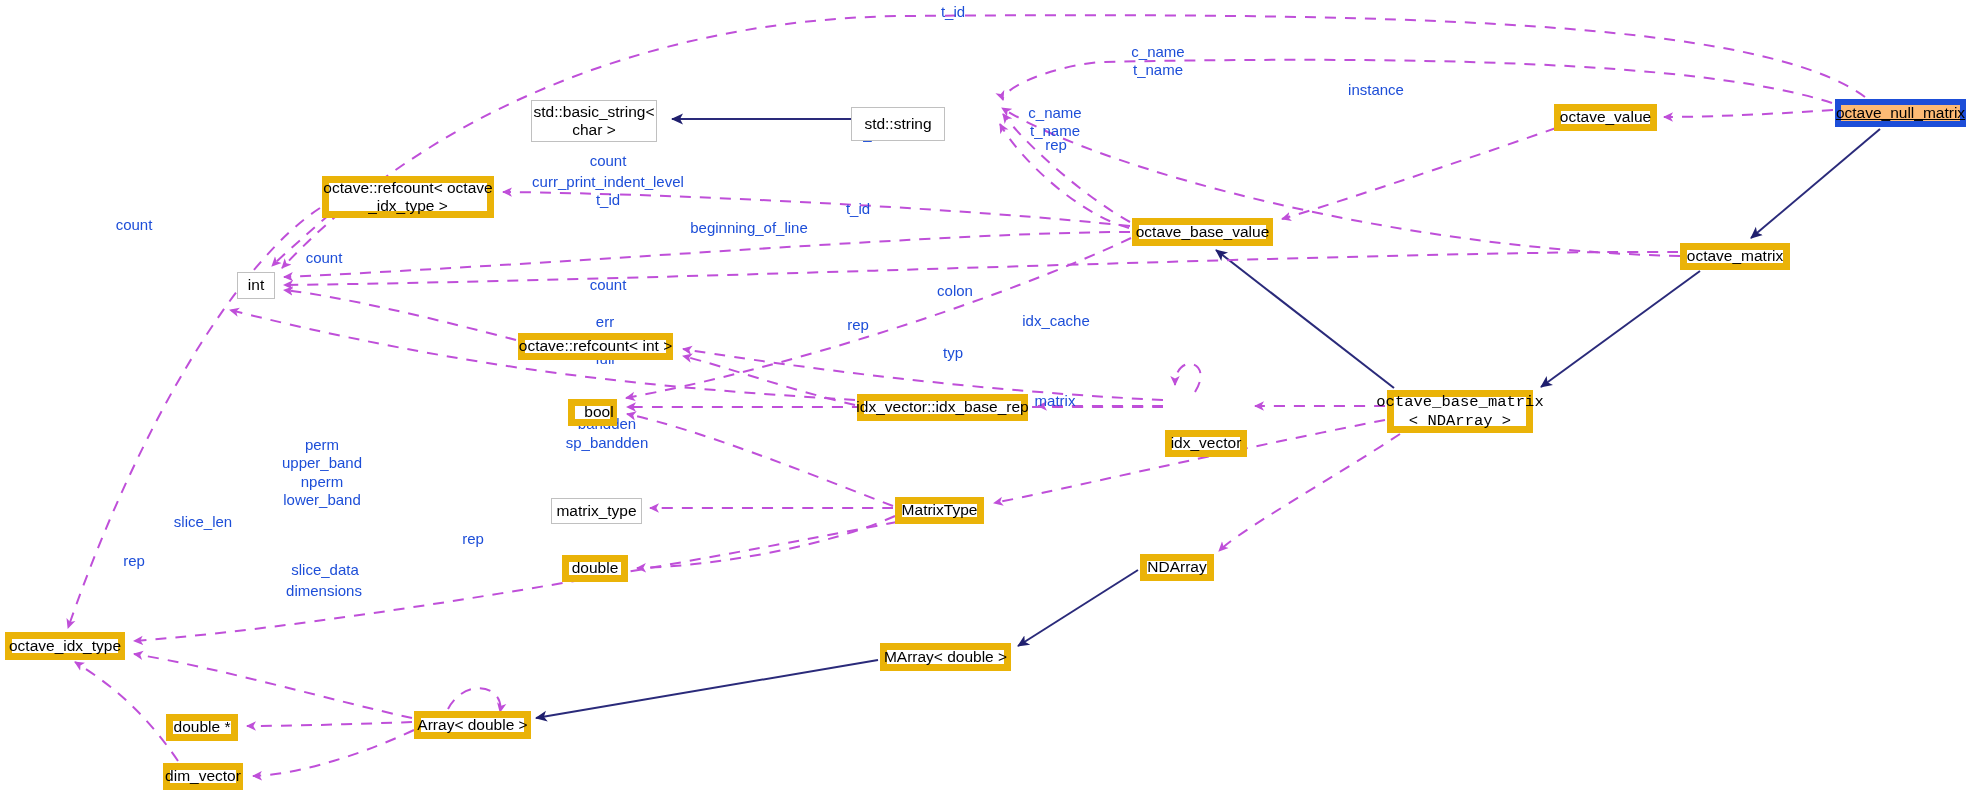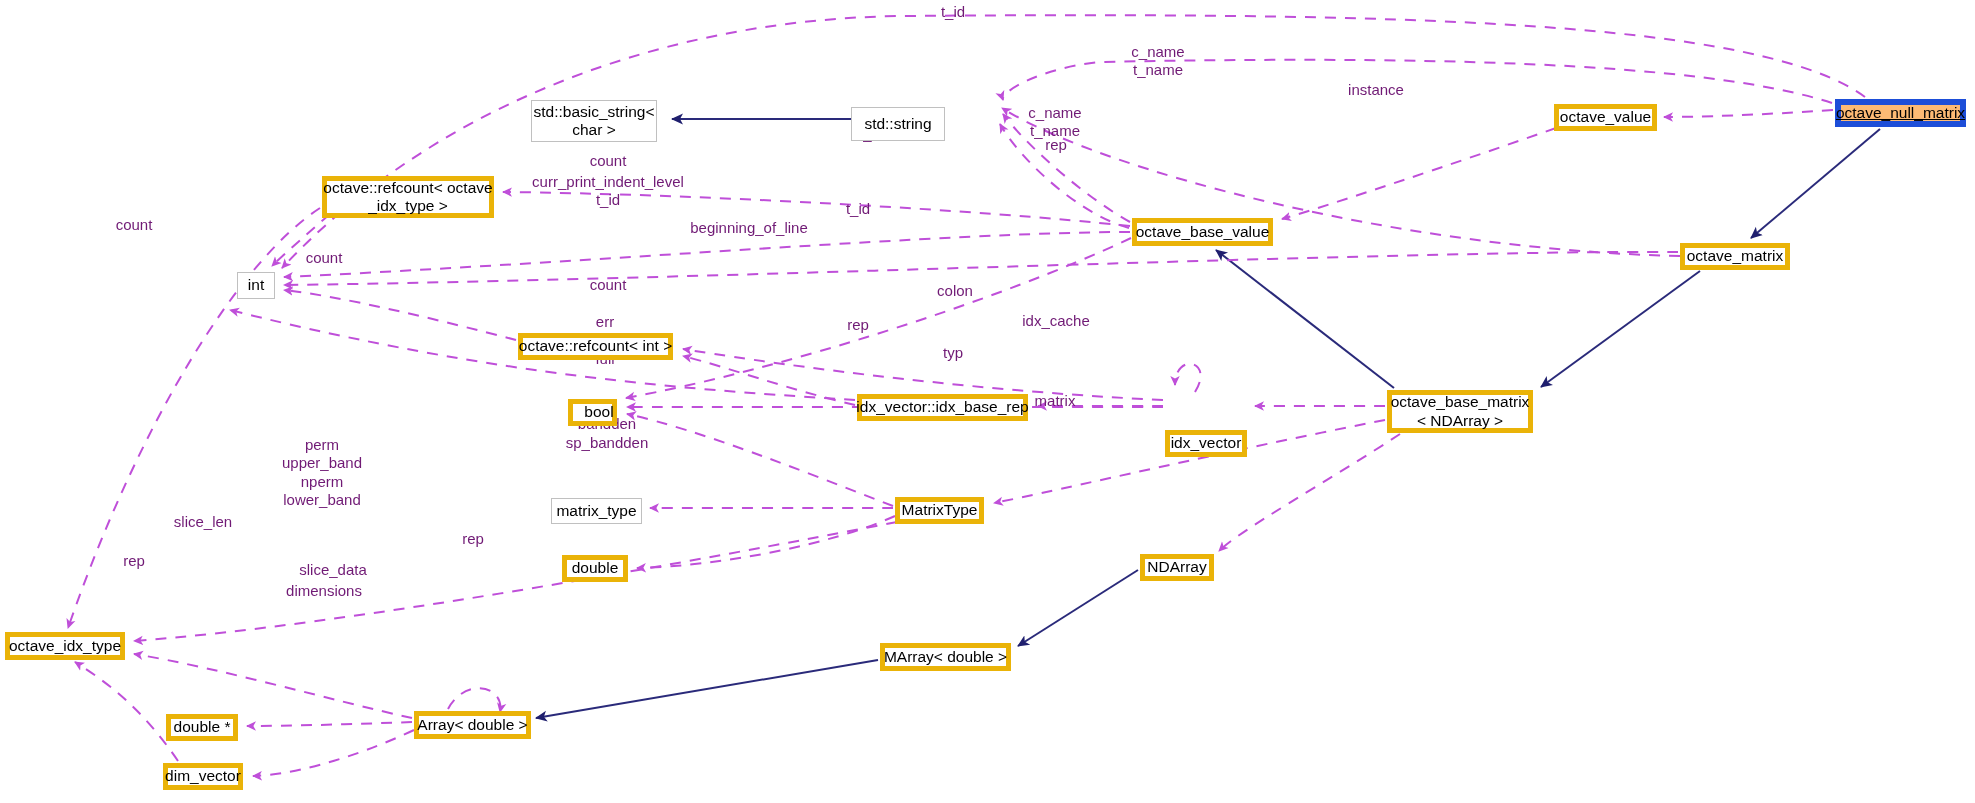--- a/index.html
+++ b/index.html
@@ -26,36 +26,36 @@
     position: absolute;
     box-sizing: border-box;
     display: flex;
     align-items: center;
     justify-content: center;
     text-align: center;
     font-size: 15.5px;
     color: #000000;
     line-height: 1.18;
     background: #ffffff;
-    border: 5px solid #eab308;
+    border: 7px solid #eab308;
     white-space: pre;
     z-index: 5;
   }
   .node.light {
     border: 1px solid #c0c0c0;
   }
   .node.highlight {
     background: #fdba74;
     border: 6px solid #1d4ed8;
     text-decoration: underline;
   }
   .edge-label {
     position: absolute;
     font-size: 15px;
-    color: #701a75;
+    color: #1d4ed8;
     text-align: center;
     line-height: 1.22;
     white-space: pre;
     z-index: 4;
     transform: translateX(-50%);
   }
 </style>
 </head>
 <body>
 
@@ -128,21 +128,21 @@
 _idx_type &gt;</div>
       <div class="node light" style="left: 237px; top: 272px; width: 38px; height: 27px;">int</div>
       <div class="node" style="left: 1554px; top: 104px; width: 103px; height: 27px;">octave_value</div>
       <div class="node highlight" style="left: 1835px; top: 99px; width: 131px; height: 28px;">octave_null_matrix</div>
       <div class="node" style="left: 1132px; top: 218px; width: 141px; height: 28px; text-align: center;">octave_base_value</div>
       <div class="node" style="left: 1680px; top: 243px; width: 110px; height: 27px;">octave_matrix</div>
       <div class="node" style="left: 518px; top: 333px; width: 155px; height: 27px;">octave::refcount&lt; int &gt;</div>
       <div class="node" style="left: 568px; top: 399px; width: 49px; height: 27px; padding-left: 13px;">bool</div>
       <div class="node" style="left: 857px; top: 394px; width: 171px; height: 27px;">idx_vector::idx_base_rep</div>
       <div class="node" style="left: 1165px; top: 394px; width: 82px; height: 27px; margin-top: 36px;">idx_vector</div>
-      <div class="node" style="left: 1387px; top: 390px; width: 146px; height: 43px;">octave_base_matrix
+      <div class="node" style="left: 1387px; top: 390px; width: 146px; height: 43px; font-family: Liberation Mono, monospace;">octave_base_matrix
 &lt; NDArray &gt;</div>
       <div class="node light" style="left: 551px; top: 498px; width: 91px; height: 26px;">matrix_type</div>
       <div class="node" style="left: 895px; top: 497px; width: 89px; height: 27px;">MatrixType</div>
       <div class="node" style="left: 562px; top: 555px; width: 66px; height: 27px;">double</div>
       <div class="node" style="left: 1140px; top: 554px; width: 74px; height: 27px;">NDArray</div>
       <div class="node" style="left: 880px; top: 643px; width: 131px; height: 28px;">MArray&lt; double &gt;</div>
       <div class="node" style="left: 5px; top: 632px; width: 120px; height: 28px;">octave_idx_type</div>
       <div class="node" style="left: 414px; top: 711px; width: 117px; height: 28px;">Array&lt; double &gt;</div>
       <div class="node" style="left: 166px; top: 714px; width: 72px; height: 27px;">double *</div>
       <div class="node" style="left: 163px; top: 763px; width: 80px; height: 27px;">dim_vector</div>
@@ -176,17 +176,17 @@
 bandden
 sp_bandden</div>
       <div class="edge-label" style="left: 1055px; top: 392px;">matrix</div>
       <div class="edge-label" style="left: 322px; top: 436px;">perm
 upper_band
 nperm
 lower_band</div>
       <div class="edge-label" style="left: 203px; top: 513px;">slice_len</div>
       <div class="edge-label" style="left: 473px; top: 530px;">rep</div>
       <div class="edge-label" style="left: 134px; top: 552px;">rep</div>
-      <div class="edge-label" style="left: 325px; top: 561px; margin-left: 8px;">slice_data</div>
+      <div class="edge-label" style="left: 325px; top: 561px;">slice_data</div>
       <div class="edge-label" style="left: 324px; top: 582px;">dimensions</div>
     </div>
 
 </div>
 
 </body></html>

